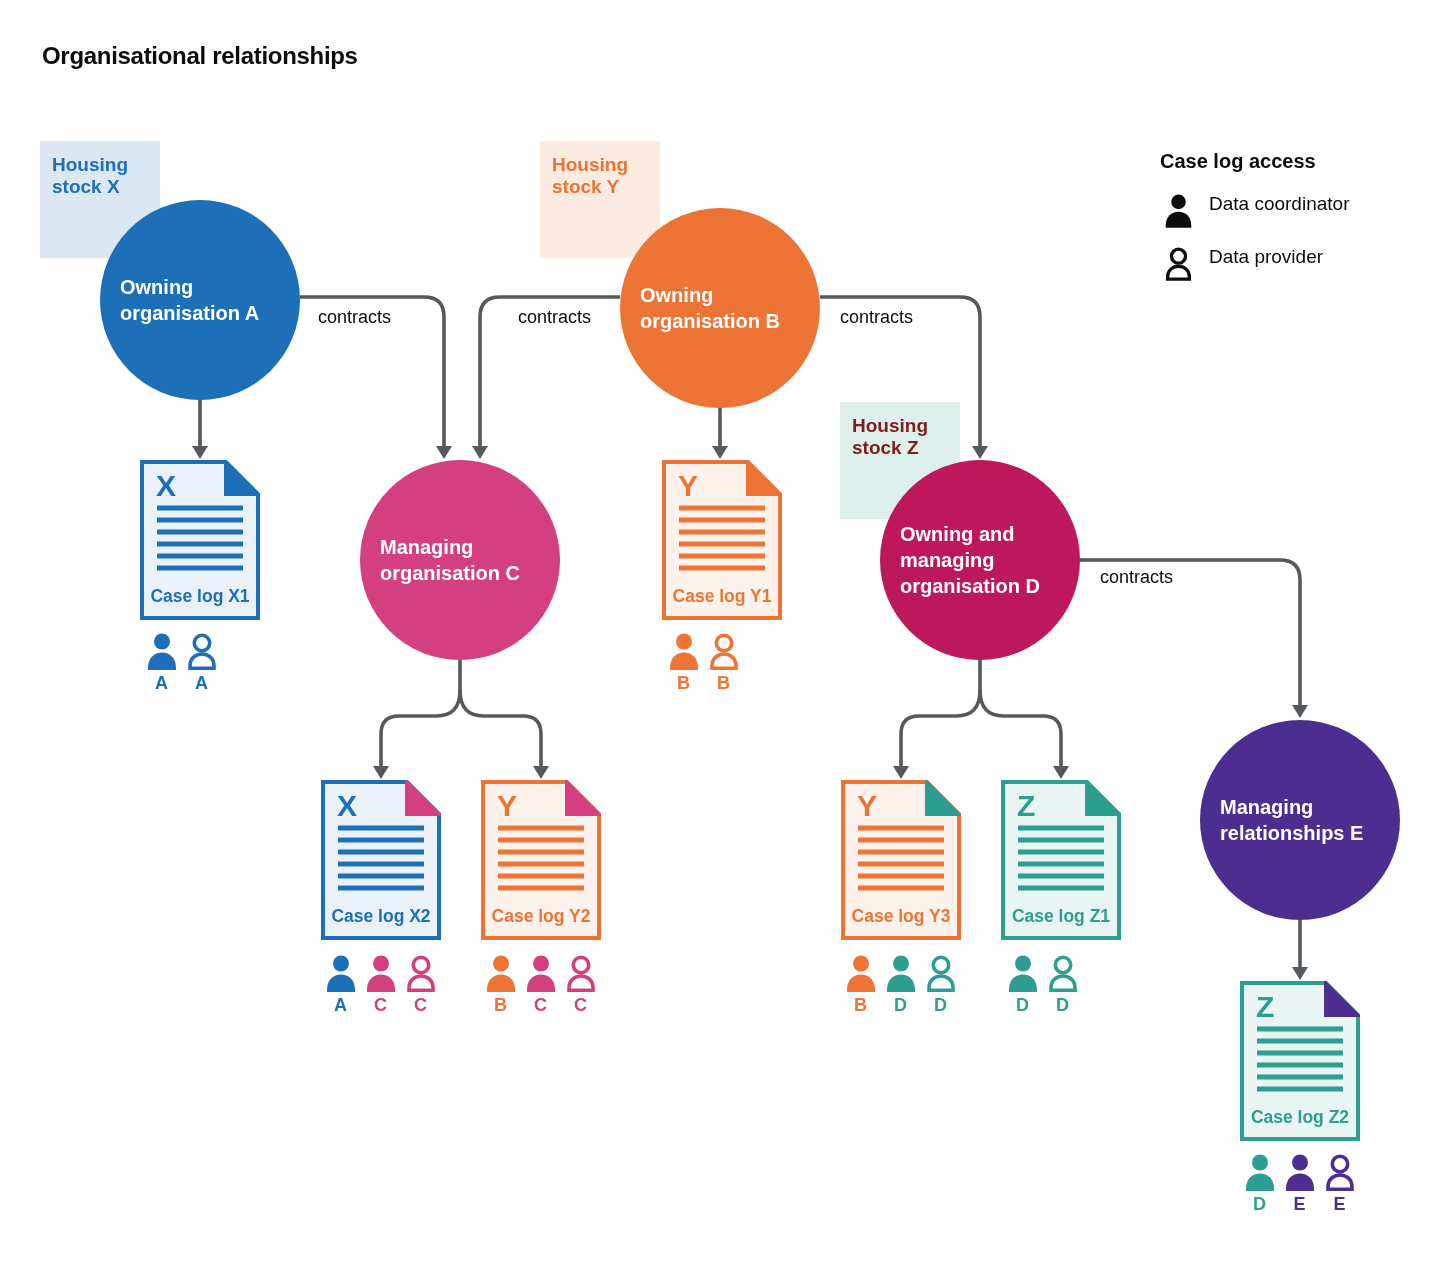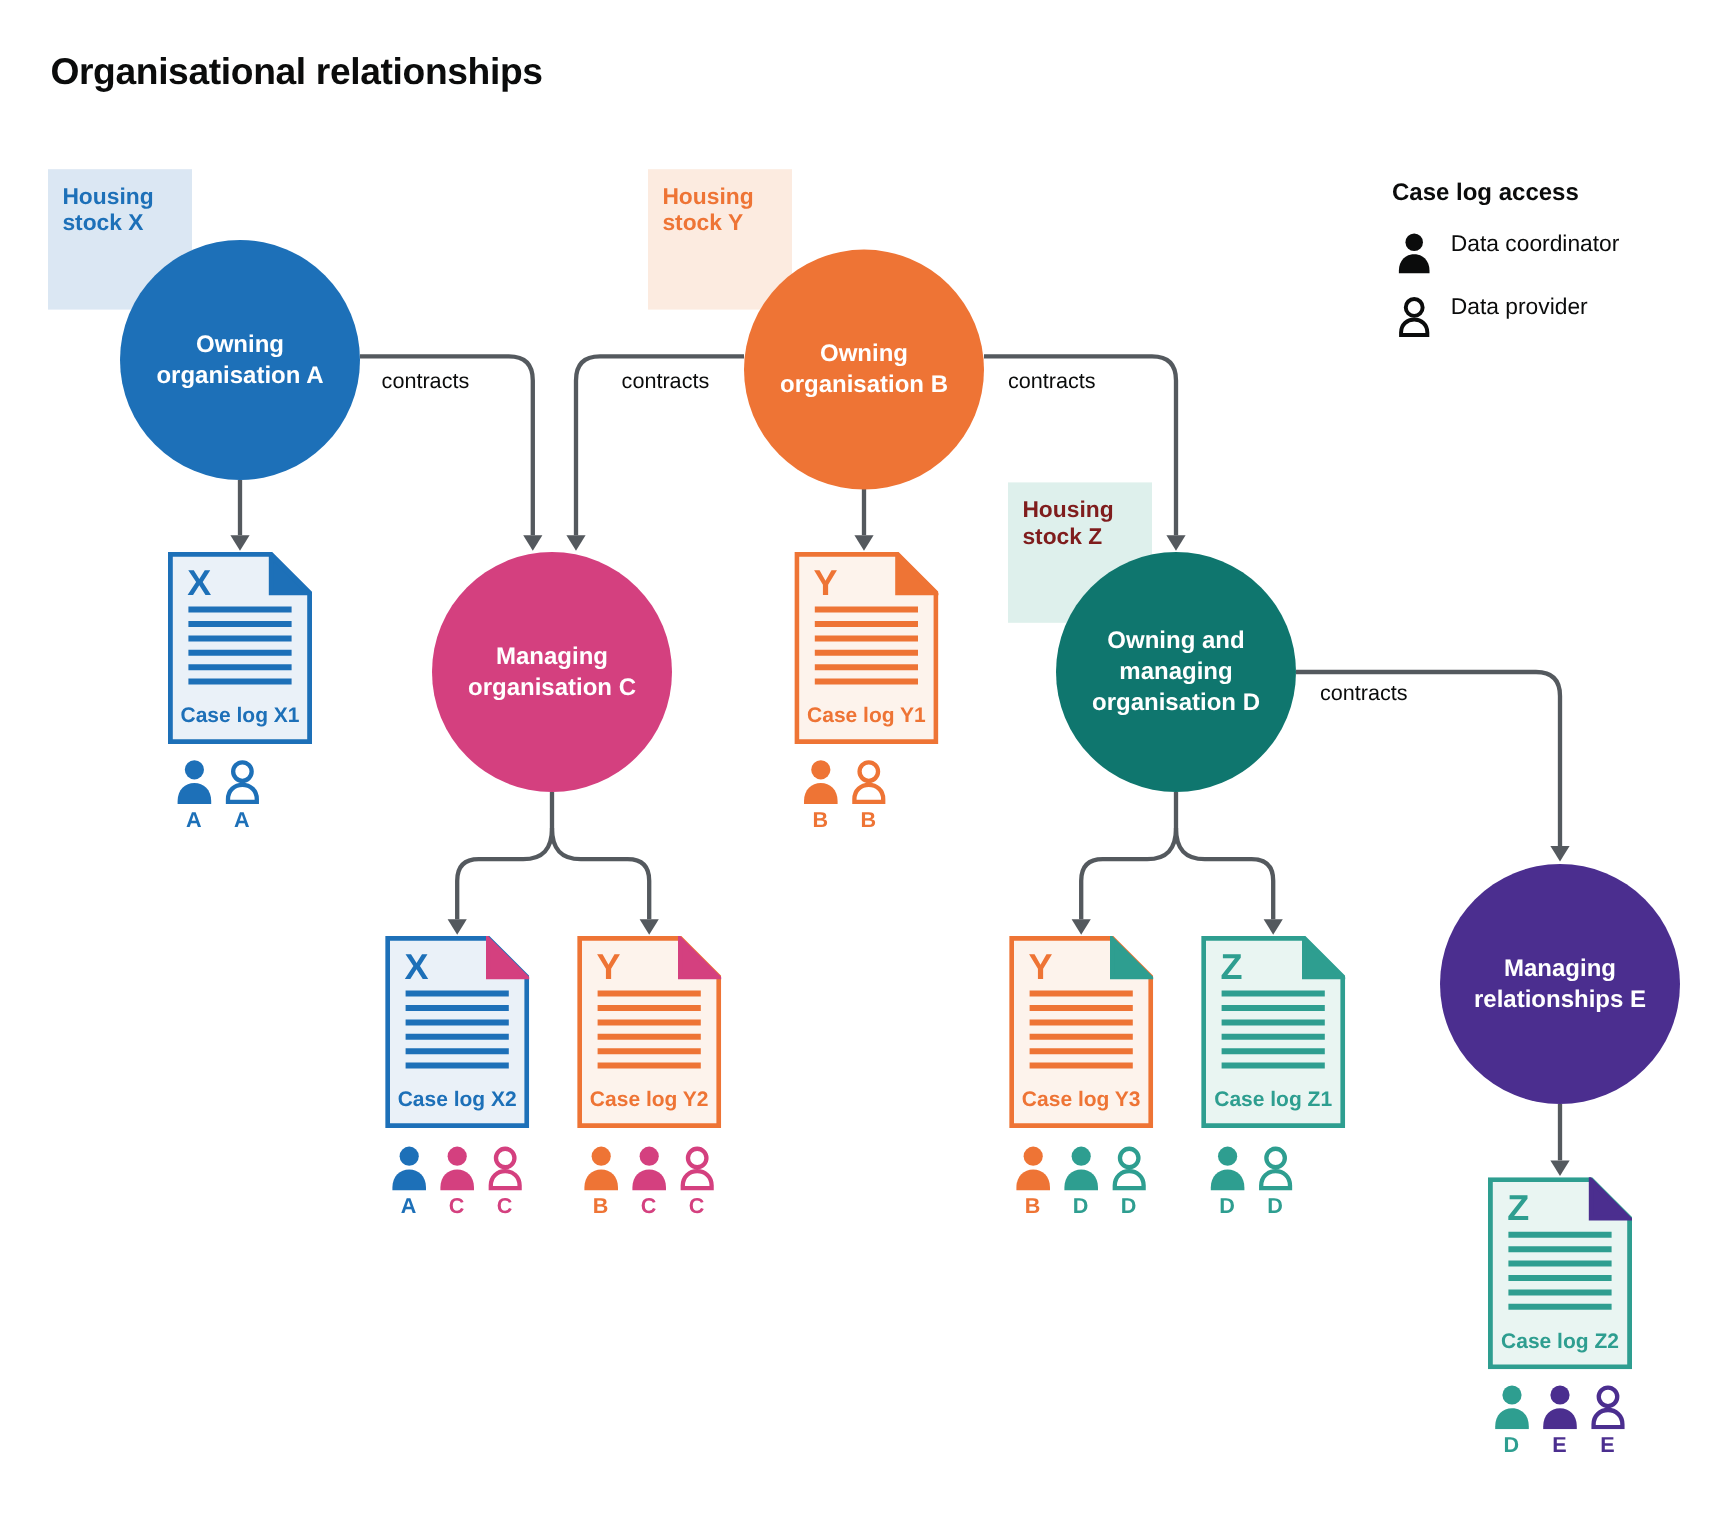--- a/index.html
+++ b/index.html
@@ -1,38 +1,38 @@
 <!DOCTYPE html>
 <html><head>
 <meta charset="utf-8">
 <style>
   *{margin:0;padding:0;box-sizing:border-box}
   html,body{width:1440px;height:1280px}
   body{position:relative;background:#ffffff;font-family:"Liberation Sans",sans-serif;color:#0b0c0c;overflow:hidden}
-  h1.title{position:absolute;left:42px;top:42px;font-size:31px;font-weight:bold;letter-spacing:-.3px}
+  h1.title{position:absolute;left:42px;top:42px;font-size:24px;font-weight:bold;letter-spacing:-.3px}
 
   
   .stock{position:absolute;width:120px;height:117px;padding:13px 8px 11px 12px;font-size:19px;line-height:1.18;font-weight:bold;z-index:1}
   .stock.blue{background:#dbe7f3;color:#1d70b8}
   .stock.orange{background:#fcebe0;color:#ee7435}
   .stock.teal{background:#def0ec;color:#7f1d1d}
 
   
   svg.connectors{position:absolute;left:0;top:0;z-index:2}
   svg.connectors path{fill:none;stroke:#54595e;stroke-width:3.6}
   svg.connectors polygon{fill:#54595e;stroke:none}
   .contracts{position:absolute;font-size:18px;color:#0b0c0c;z-index:2}
 
   
   .circle{position:absolute;width:200px;height:200px;border-radius:50%;display:flex;align-items:center;justify-content:center;
-          text-align:center;color:#fff;font-weight:bold;font-size:20px;line-height:1.3;padding:0 20px;z-index:3}
+          color:#fff;font-weight:bold;font-size:20px;line-height:1.3;padding:0 20px;z-index:3}
   .circle.blue{background:#1d70b8}
   .circle.orange{background:#ee7435}
   .circle.pink{background:#d4407f}
-  .circle.teal{background:#0f766e}
+  .circle.teal{background:#be185d}
   .circle.purple{background:#4b2e8f}
 
   
   .doc{position:absolute;width:120px;height:160px;z-index:3}
   .doc .page{stroke-width:4;stroke-linejoin:miter}
   .doc .dline{stroke-width:5}
   .doc text{font-weight:bold}
   .doc .letter{font-size:30px}
   .doc .doclabel{font-size:17.5px;text-anchor:middle}
   .doc.blue .page{fill:#eaf1f8;stroke:#1d70b8}

